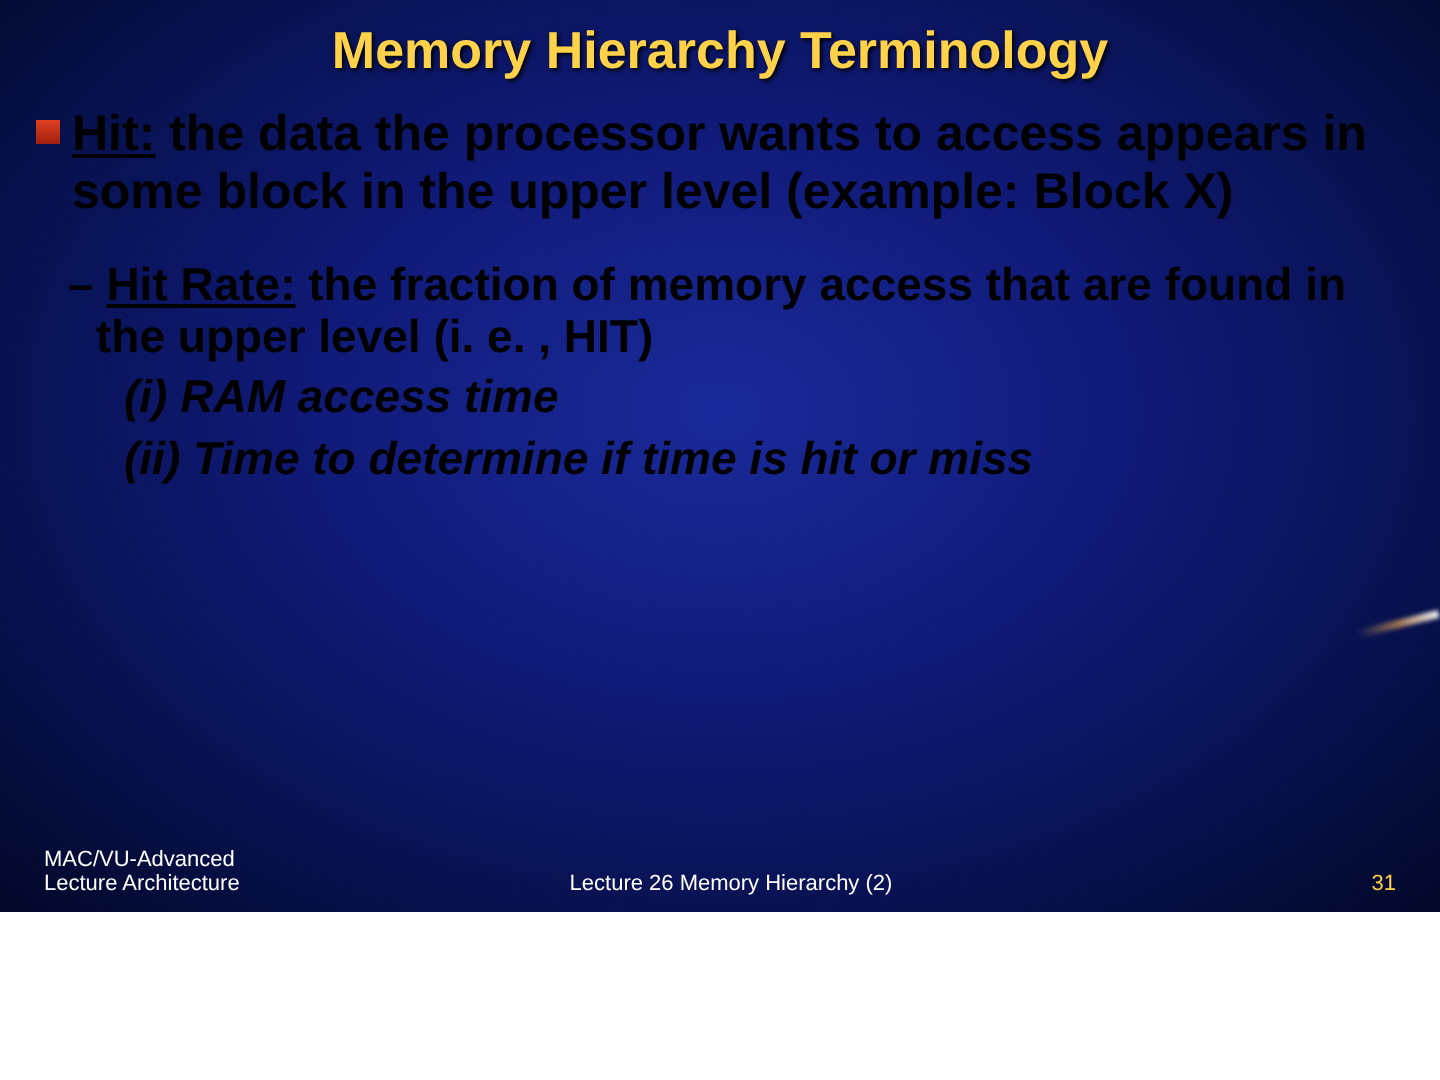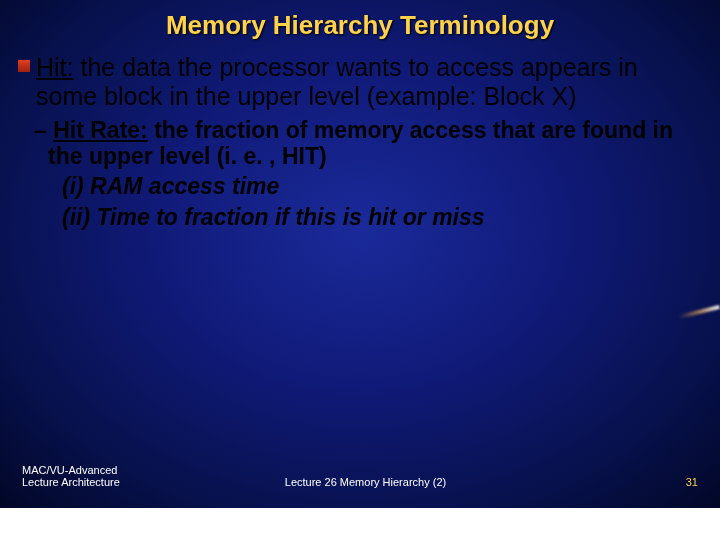--- a/index.html
+++ b/index.html
@@ -5,41 +5,41 @@
   html, body {
     margin: 0;
     padding: 0;
     width: 720px;
     height: 540px;
     overflow: hidden;
     font-family: Arial, Helvetica, sans-serif;
   }
   .slide {
     width: 720px;
-    height: 508px;
+    height: 456px;
     background: radial-gradient(ellipse at 50% 45%, #1a2a9a 0%, #101a78 40%, #07114c 75%, #020727 100%);
     position: relative;
     color: #000;
     box-sizing: border-box;
   }
   .title {
     color: #ffd24a;
     font-weight: bold;
     text-align: center;
     padding-top: 10px;
     font-size: 26px;
     text-shadow: 1px 1px 2px #000;
   }
   .body {
     padding: 12px 22px 0 22px;
   }
   .item1 {
     color: #000;
     font-size: 25px;
-    font-weight: normal;
+    font-weight: bold;
     line-height: 1.15;
     position: relative;
     padding-left: 14px;
   }
   .bullet-sq {
     position: absolute;
     left: -4px;
     top: 7px;
     width: 12px;
     height: 12px;
@@ -48,36 +48,36 @@
   .term {
     text-decoration: underline;
   }
   .sub {
     color: #000;
     font-size: 23px;
     font-weight: bold;
     line-height: 1.15;
     padding-left: 26px;
     text-indent: -14px;
-    margin-top: 6px;
+    margin-top: 18px;
   }
   .subsub {
     color: #000;
     font-size: 23px;
     font-weight: bold;
     line-height: 1.15;
     padding-left: 40px;
     margin-top: 4px;
     font-style: italic;
   }
   .footer {
     position: absolute;
     left: 0;
     right: 0;
-    bottom: 20px;
+    bottom: 8px;
     height: 28px;
     color: #fff;
     font-size: 11px;
   }
   .foot-left {
     position: absolute;
     left: 22px;
     bottom: 0;
     line-height: 1.1;
   }
@@ -120,21 +120,21 @@
       <span class="bullet-sq"></span>
       <span class="term">Hit:</span><span> the data the processor wants to access appears in some block in the upper level (example: Block X)</span>
     </div>
 
     <div class="sub">
       <span>– </span><span class="term">Hit Rate:</span><span> the fraction of memory access that are found in the upper level (i. e. , HIT)</span>
     </div>
 
 
     <div class="subsub">(i) RAM access time</div>
-    <div class="subsub">(ii) Time to fraction if this is hit or miss</div>
+    <div class="subsub">(ii) Time to determine if time is hit or miss</div>
 
   </div>
 
   <div class="streak"></div>
 
   <div class="footer">
     <div class="foot-left">
       <div>MAC/VU-Advanced</div>
       <div>Lecture Architecture</div>
     </div>

